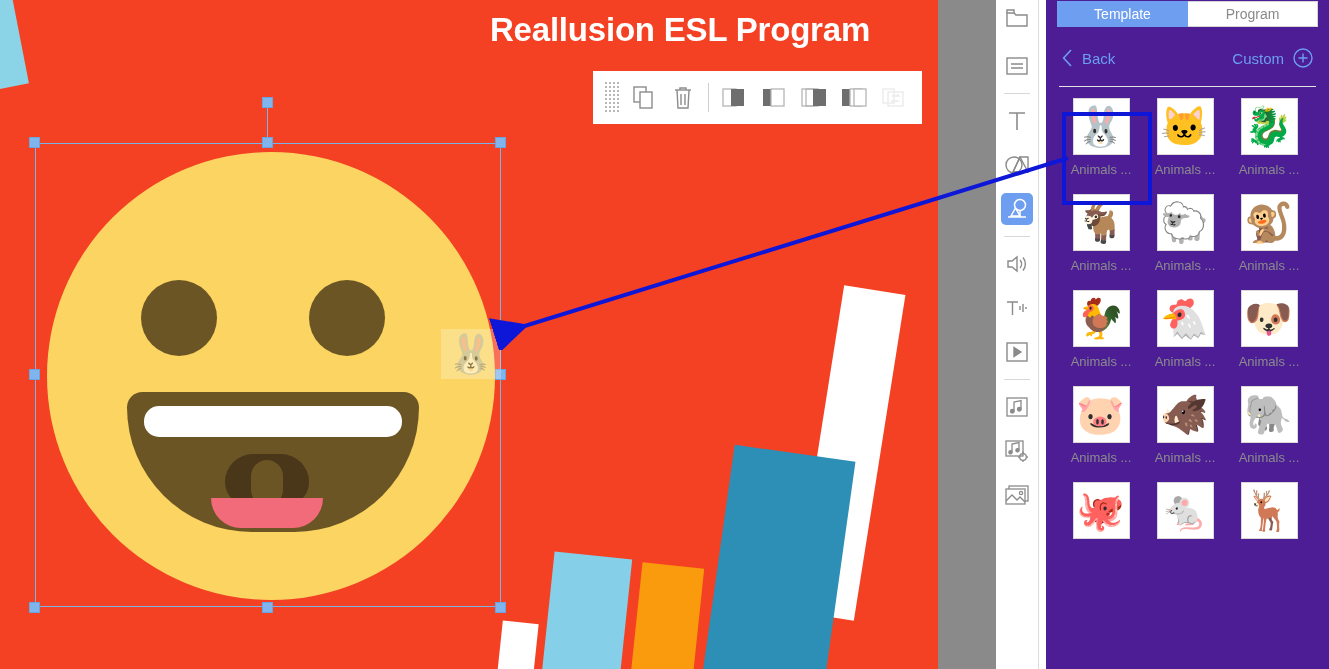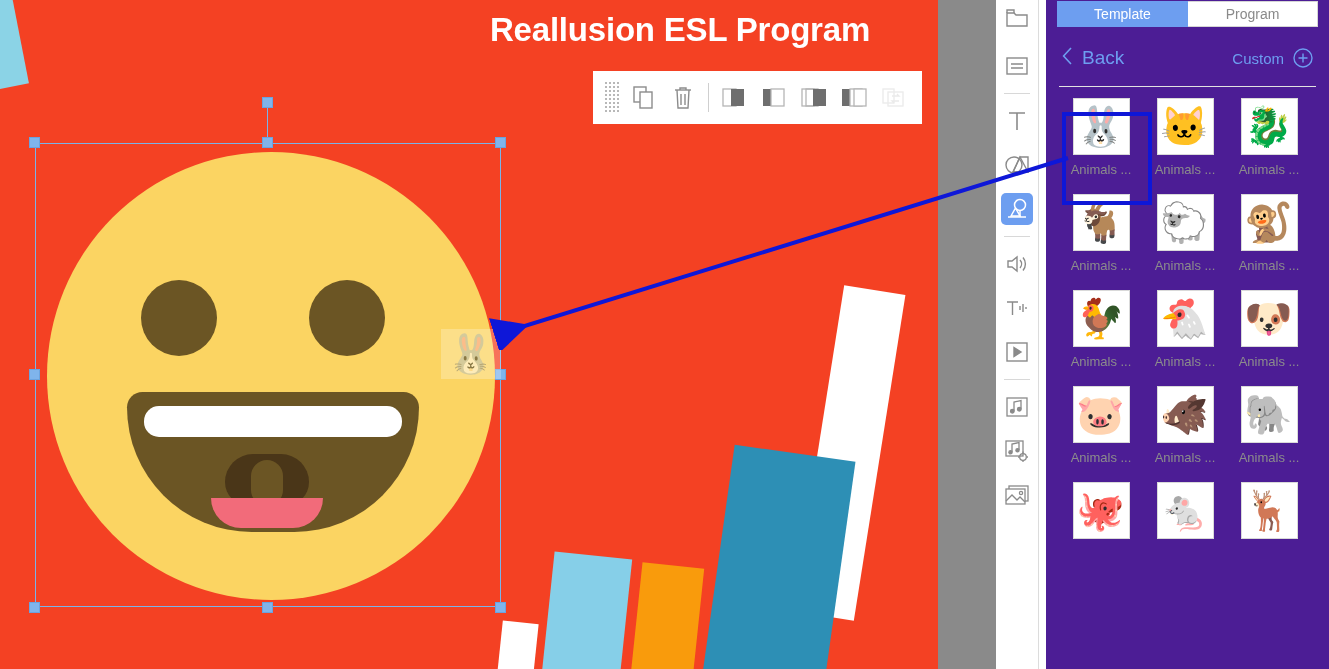--- a/index.html
+++ b/index.html
@@ -196,21 +196,21 @@
     flex: 1; display: flex; align-items: center; justify-content: center;
     font-size: 14px; border: 1px solid #D5D5D5;
   }
   .tab.active { background: #6D9EF0; color: #FFFFFF; border-color: #6D9EF0; }
   .tab.inactive { background: #FFFFFF; color: #8A8A8A; border-left: none; }
 
   #panel-nav {
     display: flex; align-items: center; justify-content: space-between;
     height: 42px; margin: 10px 16px 0 16px;
   }
-  #back-btn { display: flex; align-items: flex-start; color: #6D9EF0; font-size: 19px; }
+  #back-btn { display: flex; align-items: center; color: #6D9EF0; font-size: 15px; }
   #back-chevron { margin-right: 9px; display: block; }
   #upload-btn { display: flex; align-items: center; color: #6D9EF0; font-size: 15px; }
   #upload-plus { margin-left: 9px; display: block; }
 
   #panel-hr { height: 1px; background: #E2E2E2; margin: 7px 13px 0 13px; }
 
   #asset-grid {
     display: flex; flex-wrap: wrap;
     padding: 11px 13px 0 13px;
     gap: 0;

